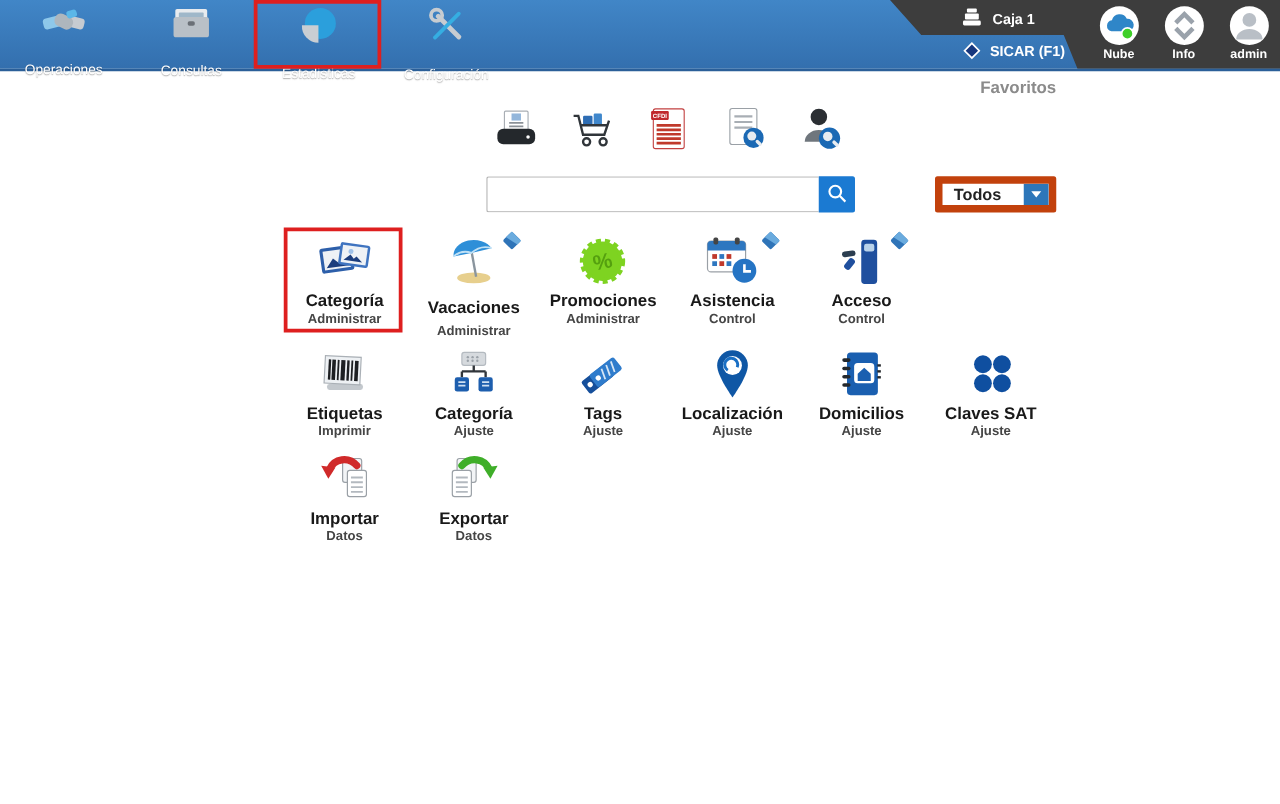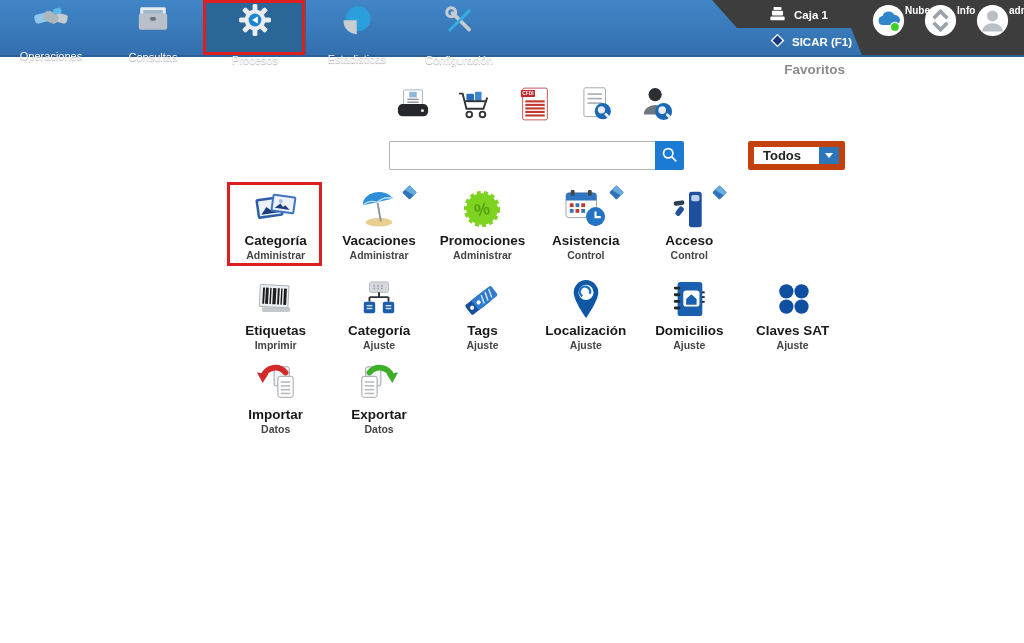--- a/index.html
+++ b/index.html
@@ -16,21 +16,21 @@
   .nav-icon svg{display:block;}
   .nav-label{font-size:11px;font-weight:normal;color:#fff;text-shadow:0 1px 1px rgba(0,0,0,.35);
              margin-top:18px;white-space:nowrap;}
   .dark-panel{position:absolute;right:0;top:0;pointer-events:none;}
   .station{position:absolute;left:768px;top:6px;display:flex;align-items:center;gap:7px;
            color:#fff;font-size:11.5px;font-weight:bold;z-index:3;}
   .sicar-tab{position:absolute;left:770px;top:33px;display:flex;align-items:center;gap:7px;
              color:#fff;font-size:11.5px;font-weight:bold;z-index:3;cursor:pointer;}
   .status-items{position:absolute;left:872px;top:0;width:150px;height:55px;display:flex;
                 justify-content:space-between;z-index:3;}
-  .status-item{width:46px;display:flex;flex-direction:row;padding-top:4px;cursor:pointer;}
+  .status-item{width:46px;display:flex;flex-direction:column;align-items:center;padding-top:4px;cursor:pointer;}
   .status-circle{width:33px;height:33px;display:flex;align-items:center;justify-content:center;}
   .status-label{font-size:10px;font-weight:bold;color:#fff;margin-top:1px;}
   .red-box{position:absolute;border:3px solid #de1f1f;box-sizing:border-box;z-index:6;pointer-events:none;}
   .red-box.procesos{left:203px;top:0;width:102px;height:55px;}
   .red-box.imagenes{left:227px;top:182px;width:95px;height:84px;}
   
   .fav-title{position:absolute;left:225px;top:62px;width:620px;margin:0;text-align:right;
              font-size:13.5px;font-weight:bold;color:#8b8b8b;}
   .fav-row{position:absolute;left:225px;top:84px;width:620px;height:42px;display:flex;
            justify-content:center;align-items:flex-end;gap:21px;}
@@ -82,36 +82,20 @@
     <span class="nav-icon">
             <svg width="34" height="29" viewBox="0 0 48 40">
               <rect x="6" y="4" width="36" height="12" rx="2" fill="#e8ebee"></rect>
               <rect x="10" y="8" width="28" height="8" rx="1" fill="#9fb7c9"></rect>
               <rect x="4" y="13" width="40" height="23" rx="3" fill="#b9c0c7"></rect>
               <rect x="20" y="18" width="8" height="5" rx="2" fill="#6b7077"></rect>
             </svg>
           </span>
     <span class="nav-label">Consultas</span>
   </div>
-        <div class="nav-item selected">
-    <span class="nav-icon">
-            <svg width="32" height="32" viewBox="0 0 40 40">
-              <g fill="#e9ebed">
-                <rect x="17" y="0" width="6" height="40" rx="2"></rect>
-                <rect x="0" y="17" width="40" height="6" rx="2"></rect>
-                <rect x="17" y="0" width="6" height="40" rx="2" transform="rotate(45 20 20)"></rect>
-                <rect x="17" y="0" width="6" height="40" rx="2" transform="rotate(-45 20 20)"></rect>
-                <circle cx="20" cy="20" r="13"></circle>
-              </g>
-              <circle cx="20" cy="20" r="8" fill="#1c86d1"></circle>
-              <path d="M23.5 15.5 L16.5 20 L23.5 24.5 Z" fill="#fff"></path>
-            </svg>
-          </span>
-    <span class="nav-label">Procesos</span>
-  </div>
         <div class="nav-item">
     <span class="nav-icon">
             <svg width="31" height="31" viewBox="0 0 40 40">
               <circle cx="21" cy="19" r="16" fill="#2b9fdc"></circle>
               <path d="M19 21 L19 39 A17 17 0 0 1 2 21 Z" fill="#c9ced3"></path>
             </svg>
           </span>
     <span class="nav-label">Estadisticas</span>
   </div>
         <div class="nav-item">
@@ -269,21 +253,21 @@
                 <rect x="18" y="6" width="24" height="18" rx="2" fill="#3f74c0"></rect>
                 <rect x="20" y="8" width="20" height="14" fill="#eef2f6"></rect>
                 <circle cx="27" cy="12.5" r="2" fill="#9fc1e8"></circle>
                 <path d="M22 20 l5-5 3 3 2-2 5 4 Z" fill="#1c3e7e"></path>
               </g>
             </svg>
           </span>
     <span class="gi-title">Categoría</span>
     <span class="gi-sub">Administrar</span>
   </div>
-        <div class="grid-item" style="grid-row-start: 1; grid-column-start: 2;">
+        <div class="grid-item" style="grid-row-start: 1; grid-column-start: 2; justify-content: space-between;">
     <span class="badge"><svg width="17" height="17" viewBox="0 0 18 18">
               <g transform="rotate(45 9 9)">
                 <rect x="3.5" y="3.5" width="11" height="11" rx="1.5" fill="#2f74b8"></rect>
                 <path d="M3.5 3.5 h11 v4.5 l-11 2.5 Z" fill="#6aabde"></path>
               </g>
             </svg></span>
     <span class="gi-icon">
             <svg width="42" height="38" viewBox="0 0 44 40">
               <ellipse cx="22" cy="34" rx="14" ry="4.5" fill="#e7cf8d"></ellipse>
               <line x1="20" y1="11" x2="24" y2="33" stroke="#8a959e" stroke-width="2"></line>

